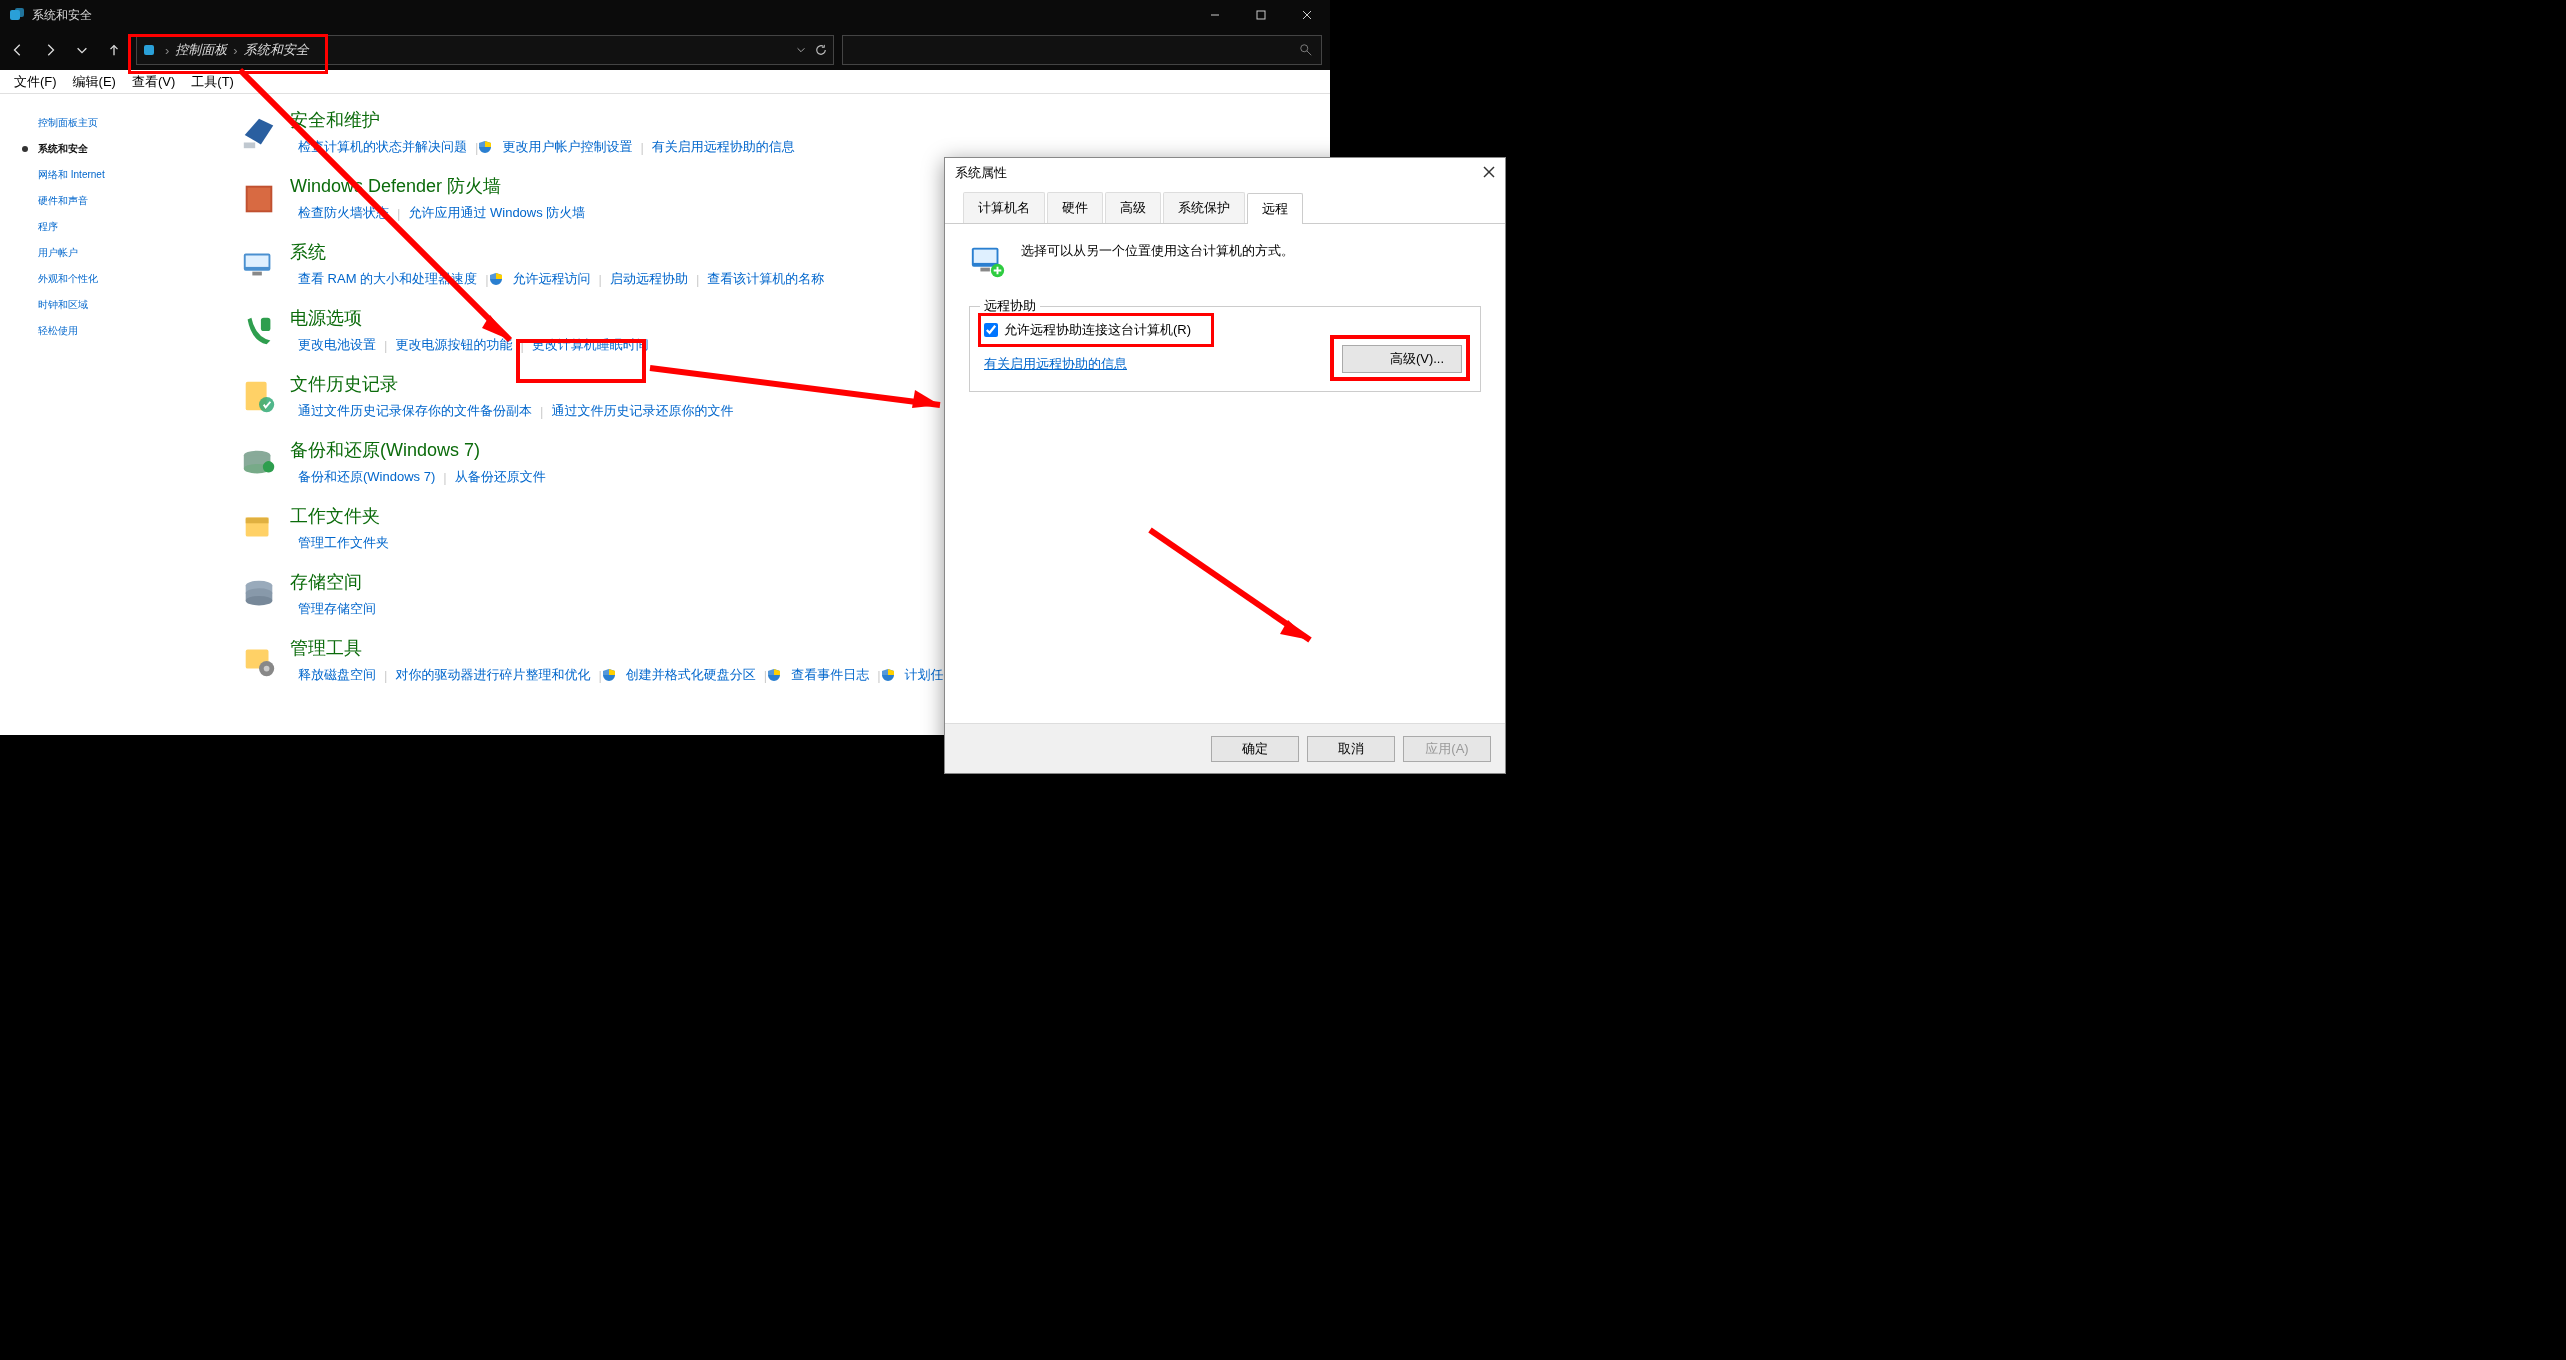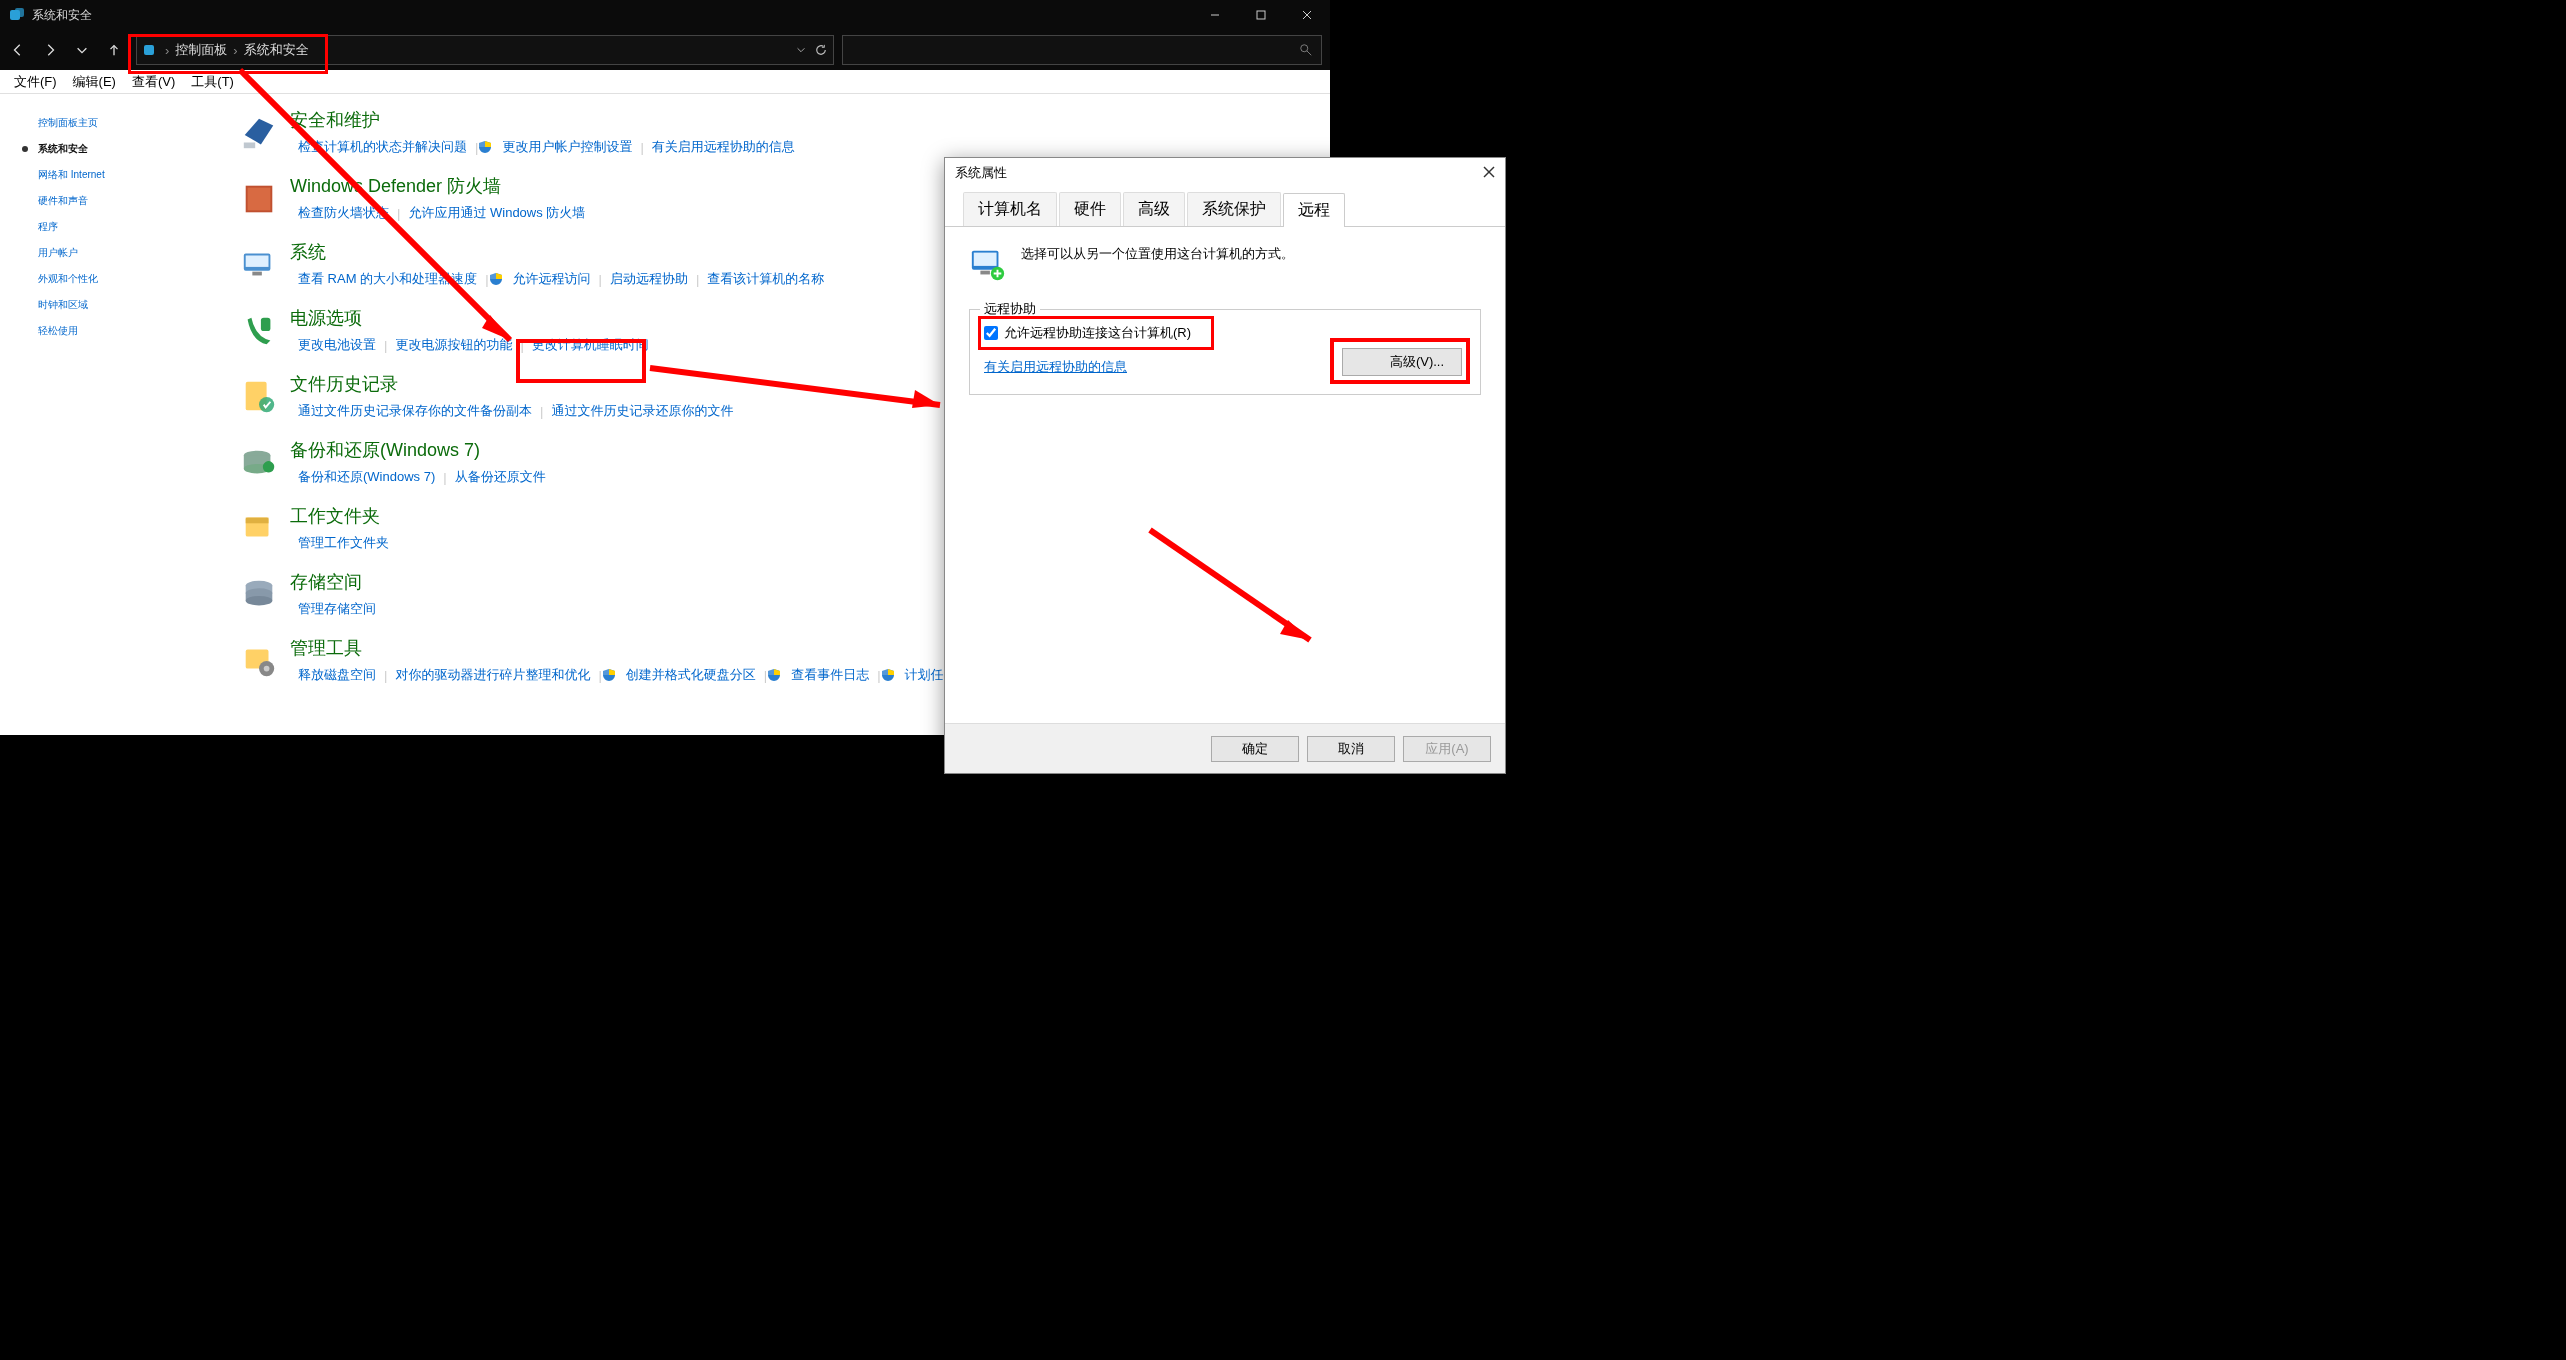--- a/index.html
+++ b/index.html
@@ -13,21 +13,21 @@
 .titlebar .title{flex:1;}
 .titlebar .wbtns{display:flex;}
 .wbtns .wb{width:46px;height:30px;display:flex;align-items:center;justify-content:center;color:#ccc;}
 .wbtns .wb svg{width:10px;height:10px;stroke:#ccc;stroke-width:1;}
 
 .addrrow{height:40px;background:#0b0b0b;display:flex;align-items:center;gap:4px;padding:0 4px;}
 .navbtn{width:28px;height:28px;display:flex;align-items:center;justify-content:center;color:#ddd;}
 .navbtn svg{width:14px;height:14px;stroke:#ddd;stroke-width:1.5;fill:none;}
 .addrbar{flex:1;height:30px;border:1px solid #444;background:#111;display:flex;align-items:center;padding:0 6px;color:#ddd;font-size:13px;position:relative;margin:0 4px;}
 .addrbar .bicon{width:16px;height:16px;margin-right:6px;}
-.addrbar .crumb{padding:0 6px;}
+.addrbar .crumb{padding:0 6px;font-style:italic;}
 .addrbar .sep{color:#888;}
 .addrbar .right{margin-left:auto;display:flex;align-items:center;gap:8px;}
 .addrbar .right svg{width:12px;height:12px;stroke:#bbb;fill:none;}
 .searchbox{width:480px;height:30px;border:1px solid #444;background:#111;display:flex;align-items:center;padding:0 8px;margin-right:4px;}
 .searchbox svg{width:14px;height:14px;stroke:#888;fill:none;margin-left:auto;}
 .redbox1{position:absolute;left:128px;top:34px;width:200px;height:40px;border:3px solid #ff0000;pointer-events:none;}
 
 .menubar{height:24px;background:#fff;border-bottom:1px solid #e0e0e0;display:flex;align-items:center;padding-left:6px;font-size:13px;}
 .menubar span{padding:0 8px;}
 
@@ -47,21 +47,21 @@
 .clinks .lnk{padding:2px 8px;white-space:nowrap;cursor:pointer;}
 .clinks .lsep{color:#ccc;}
 .shield{display:inline-block;width:14px;height:14px;vertical-align:-2px;margin-right:2px;}
 .redbox2{position:absolute;left:516px;top:339px;width:130px;height:44px;border:4px solid #ff0000;pointer-events:none;}
 
 
 .propwin{position:absolute;left:944px;top:157px;width:562px;height:617px;background:#f0f0f0;border:1px solid #888;box-shadow:0 4px 20px rgba(0,0,0,.4);}
 .propwin .ptitle{height:30px;display:flex;align-items:center;padding:0 10px;background:#fff;font-size:13px;}
 .propwin .pclose{margin-left:auto;}
 .propwin .pclose svg{width:12px;height:12px;stroke:#333;stroke-width:1.4;}
-.tabrow{display:flex;background:#fff;padding:4px 10px 0 18px;font-size:16px;border-bottom:1px solid #ccc;}
+.tabrow{display:flex;background:#fff;padding:4px 10px 0 18px;font-size:13px;border-bottom:1px solid #ccc;}
 .tab{padding:6px 14px;border:1px solid transparent;cursor:pointer;background:#f4f4f4;border:1px solid #ddd;border-bottom:none;margin-right:2px;border-radius:2px 2px 0 0;}
 .tab.active{background:#fff;border-color:#ccc;position:relative;top:1px;}
 
 .propbody{padding:18px 24px;background:#fff;height:calc(100% - 92px);font-size:13px;position:relative;}
 .introw{display:flex;align-items:flex-start;gap:14px;}
 .introw .picon{width:38px;height:38px;}
 .group{border:1px solid #ccc;margin-top:26px;padding:14px 14px 18px 14px;position:relative;}
 .group .glabel{position:absolute;top:-10px;left:10px;background:#fff;padding:0 4px;font-size:13px;}
 .chkrow{display:flex;align-items:center;gap:6px;margin-bottom:16px;}
 .chkrow input{width:14px;height:14px;}

